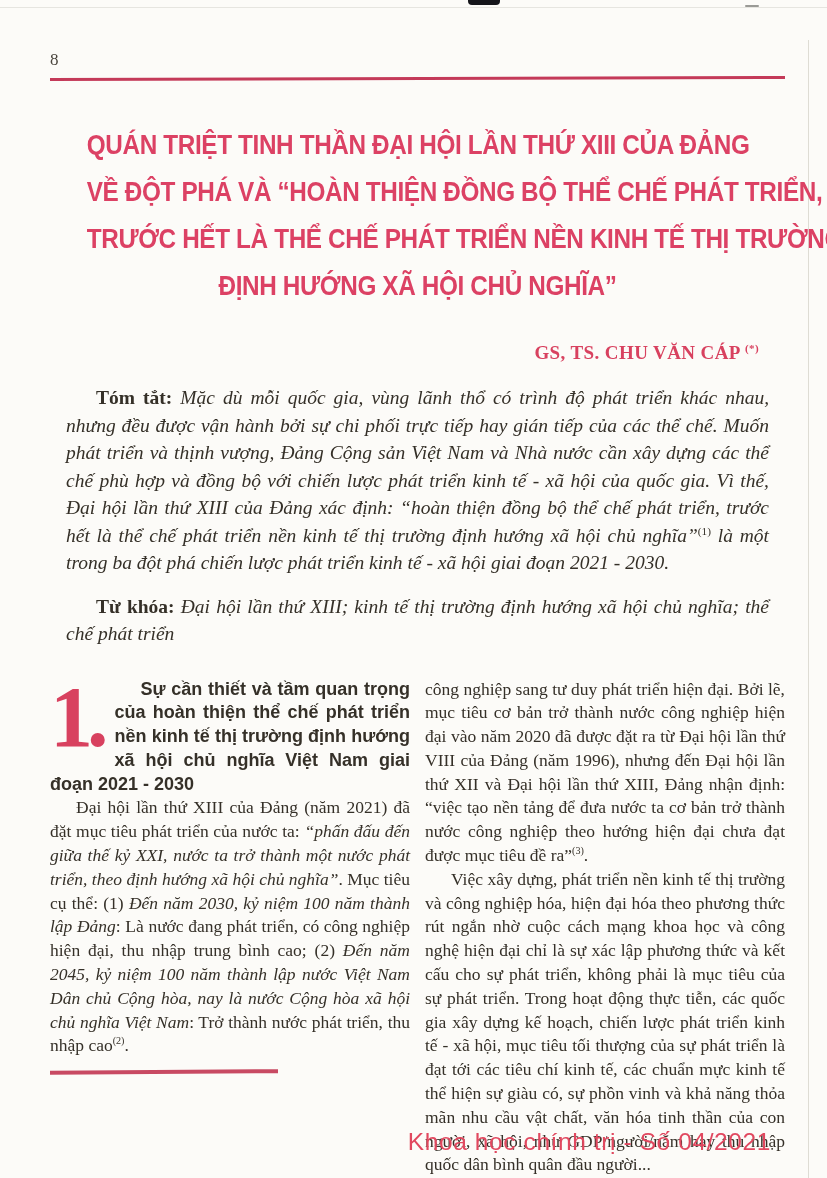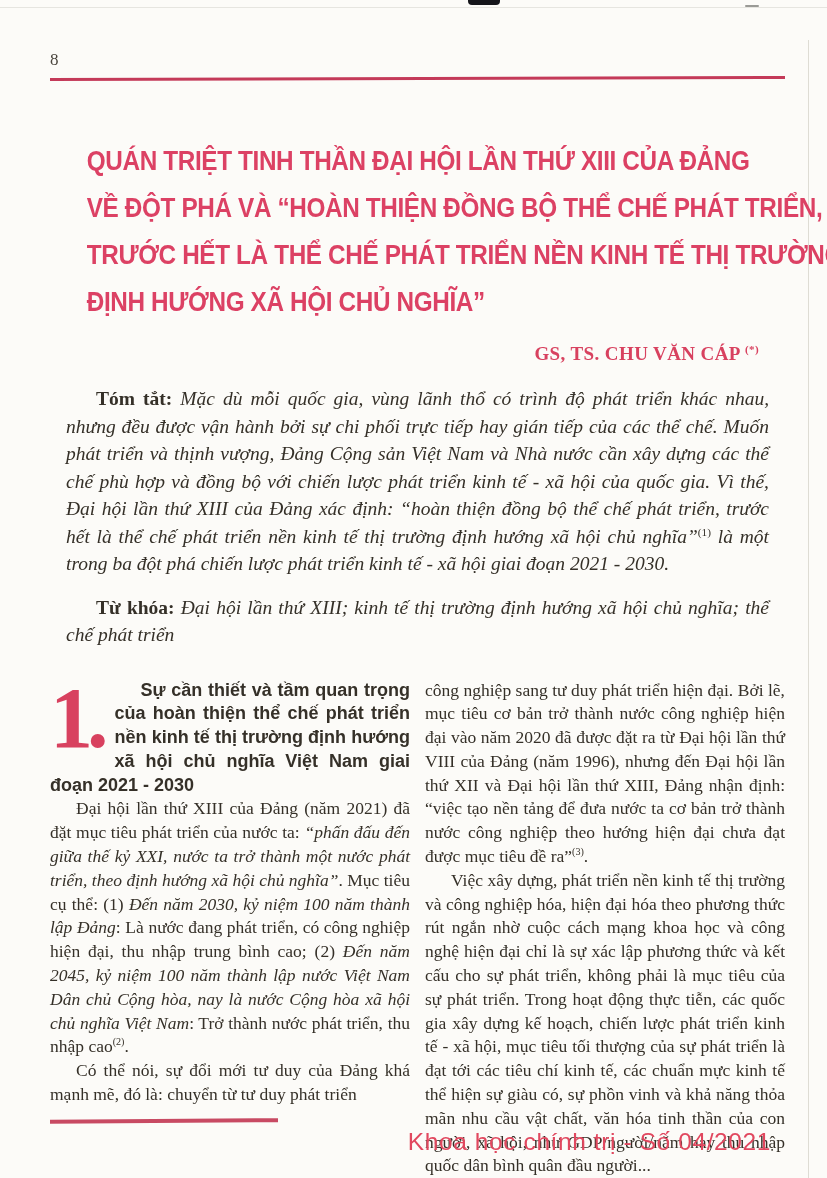--- a/index.html
+++ b/index.html
@@ -20,35 +20,35 @@
 
   .content{padding:50px 42px 0 50px;}
 
   
   .header-row{display:flex;justify-content:space-between;align-items:flex-end;}
   .page-number{font-size:17px;color:#4a453d;}
   .journal-slogan{font-size:19px;font-style:italic;font-weight:bold;color:#c73b58;padding-right:22px;}
   .header-rule{height:3px;background:#c43a59;margin-top:7px;transform:rotate(-0.15deg);}
 
   
-  .title-block{margin-top:58px;}
+  .title-block{margin-top:42px;text-align:center;}
   .title-line{
     display:block;
     font-family:"Liberation Sans","DejaVu Sans",sans-serif;
     font-weight:bold;
     font-size:27px;
     line-height:47px;
     color:#dc4164;
     letter-spacing:-0.4px;
     transform:scaleX(0.90);
     white-space:nowrap;
   }
 
   
-  .author-line{margin-top:17px;text-align:right;padding-right:26px;
+  .author-line{margin-top:32px;text-align:right;padding-right:26px;
     font-weight:bold;font-size:19px;color:#d8415f;letter-spacing:0.4px;}
   .author-line sup{font-size:11px;}
 
   
   .abstract-block{margin-top:20px;font-size:19.5px;line-height:27.5px;text-align:justify;}
   .abstract-block p{margin:16px;text-indent:30px;}
 
   
   .columns{display:flex;gap:15px;margin-top:30px;}
   .col{width:360px;font-size:17.5px;line-height:23.8px;text-align:justify;}
@@ -128,21 +128,20 @@
     </div>
 
     <div class="columns">
 
       <div class="col">
         <div>
           <span class="dropcap">1.</span>
           <p class="sec-heading">Sự cần thiết và tầm quan trọng của hoàn thiện thể chế phát triển nền kinh tế thị trường định hướng xã hội chủ nghĩa Việt Nam giai đoạn 2021 - 2030</p>
         </div>
         <p><span>Đại hội lần thứ XIII của Đảng (năm 2021) đã đặt mục tiêu phát triển của nước ta: </span><span class="run-i">“phấn đấu đến giữa thế kỷ XXI, nước ta trở thành một nước phát triển, theo định hướng xã hội chủ nghĩa”</span><span>. Mục tiêu cụ thể: (1) </span><span class="run-i">Đến năm 2030, kỷ niệm 100 năm thành lập Đảng</span><span>: Là nước đang phát triển, có công nghiệp hiện đại, thu nhập trung bình cao; (2) </span><span class="run-i">Đến năm 2045, kỷ niệm 100 năm thành lập nước Việt Nam Dân chủ Cộng hòa, nay là nước Cộng hòa xã hội chủ nghĩa Việt Nam</span><span>: Trở thành nước phát triển, thu nhập cao</span><sup>(2)</sup><span>.</span></p>
-        <p><span>Có thể nói, sự đổi mới tư duy của Đảng khá mạnh mẽ, đó là: chuyển từ tư duy phát triển</span></p>
 
         <div class="footnote">
           <div class="footnote-rule"></div>
 
         </div>
       </div>
 
       <div class="col">
         <p class="noindent"><span>công nghiệp sang tư duy phát triển hiện đại. Bởi lẽ, mục tiêu cơ bản trở thành nước công nghiệp hiện đại vào năm 2020 đã được đặt ra từ Đại hội lần thứ VIII của Đảng (năm 1996), nhưng đến Đại hội lần thứ XII và Đại hội lần thứ XIII, Đảng nhận định: “việc tạo nền tảng để đưa nước ta cơ bản trở thành nước công nghiệp theo hướng hiện đại chưa đạt được mục tiêu đề ra”</span><sup>(3)</sup><span>.</span></p>
         <p><span>Việc xây dựng, phát triển nền kinh tế thị trường và công nghiệp hóa, hiện đại hóa theo phương thức rút ngắn nhờ cuộc cách mạng khoa học và công nghệ hiện đại chỉ là sự xác lập phương thức và kết cấu cho sự phát triển, không phải là mục tiêu của sự phát triển. Trong hoạt động thực tiễn, các quốc gia xây dựng kế hoạch, chiến lược phát triển kinh tế - xã hội, mục tiêu tối thượng của sự phát triển là đạt tới các tiêu chí kinh tế, các chuẩn mực kinh tế thể hiện sự giàu có, sự phồn vinh và khả năng thỏa mãn nhu cầu vật chất, văn hóa tinh thần của con người, xã hội, như GDP/người/năm hay thu nhập quốc dân bình quân đầu người...</span></p>

